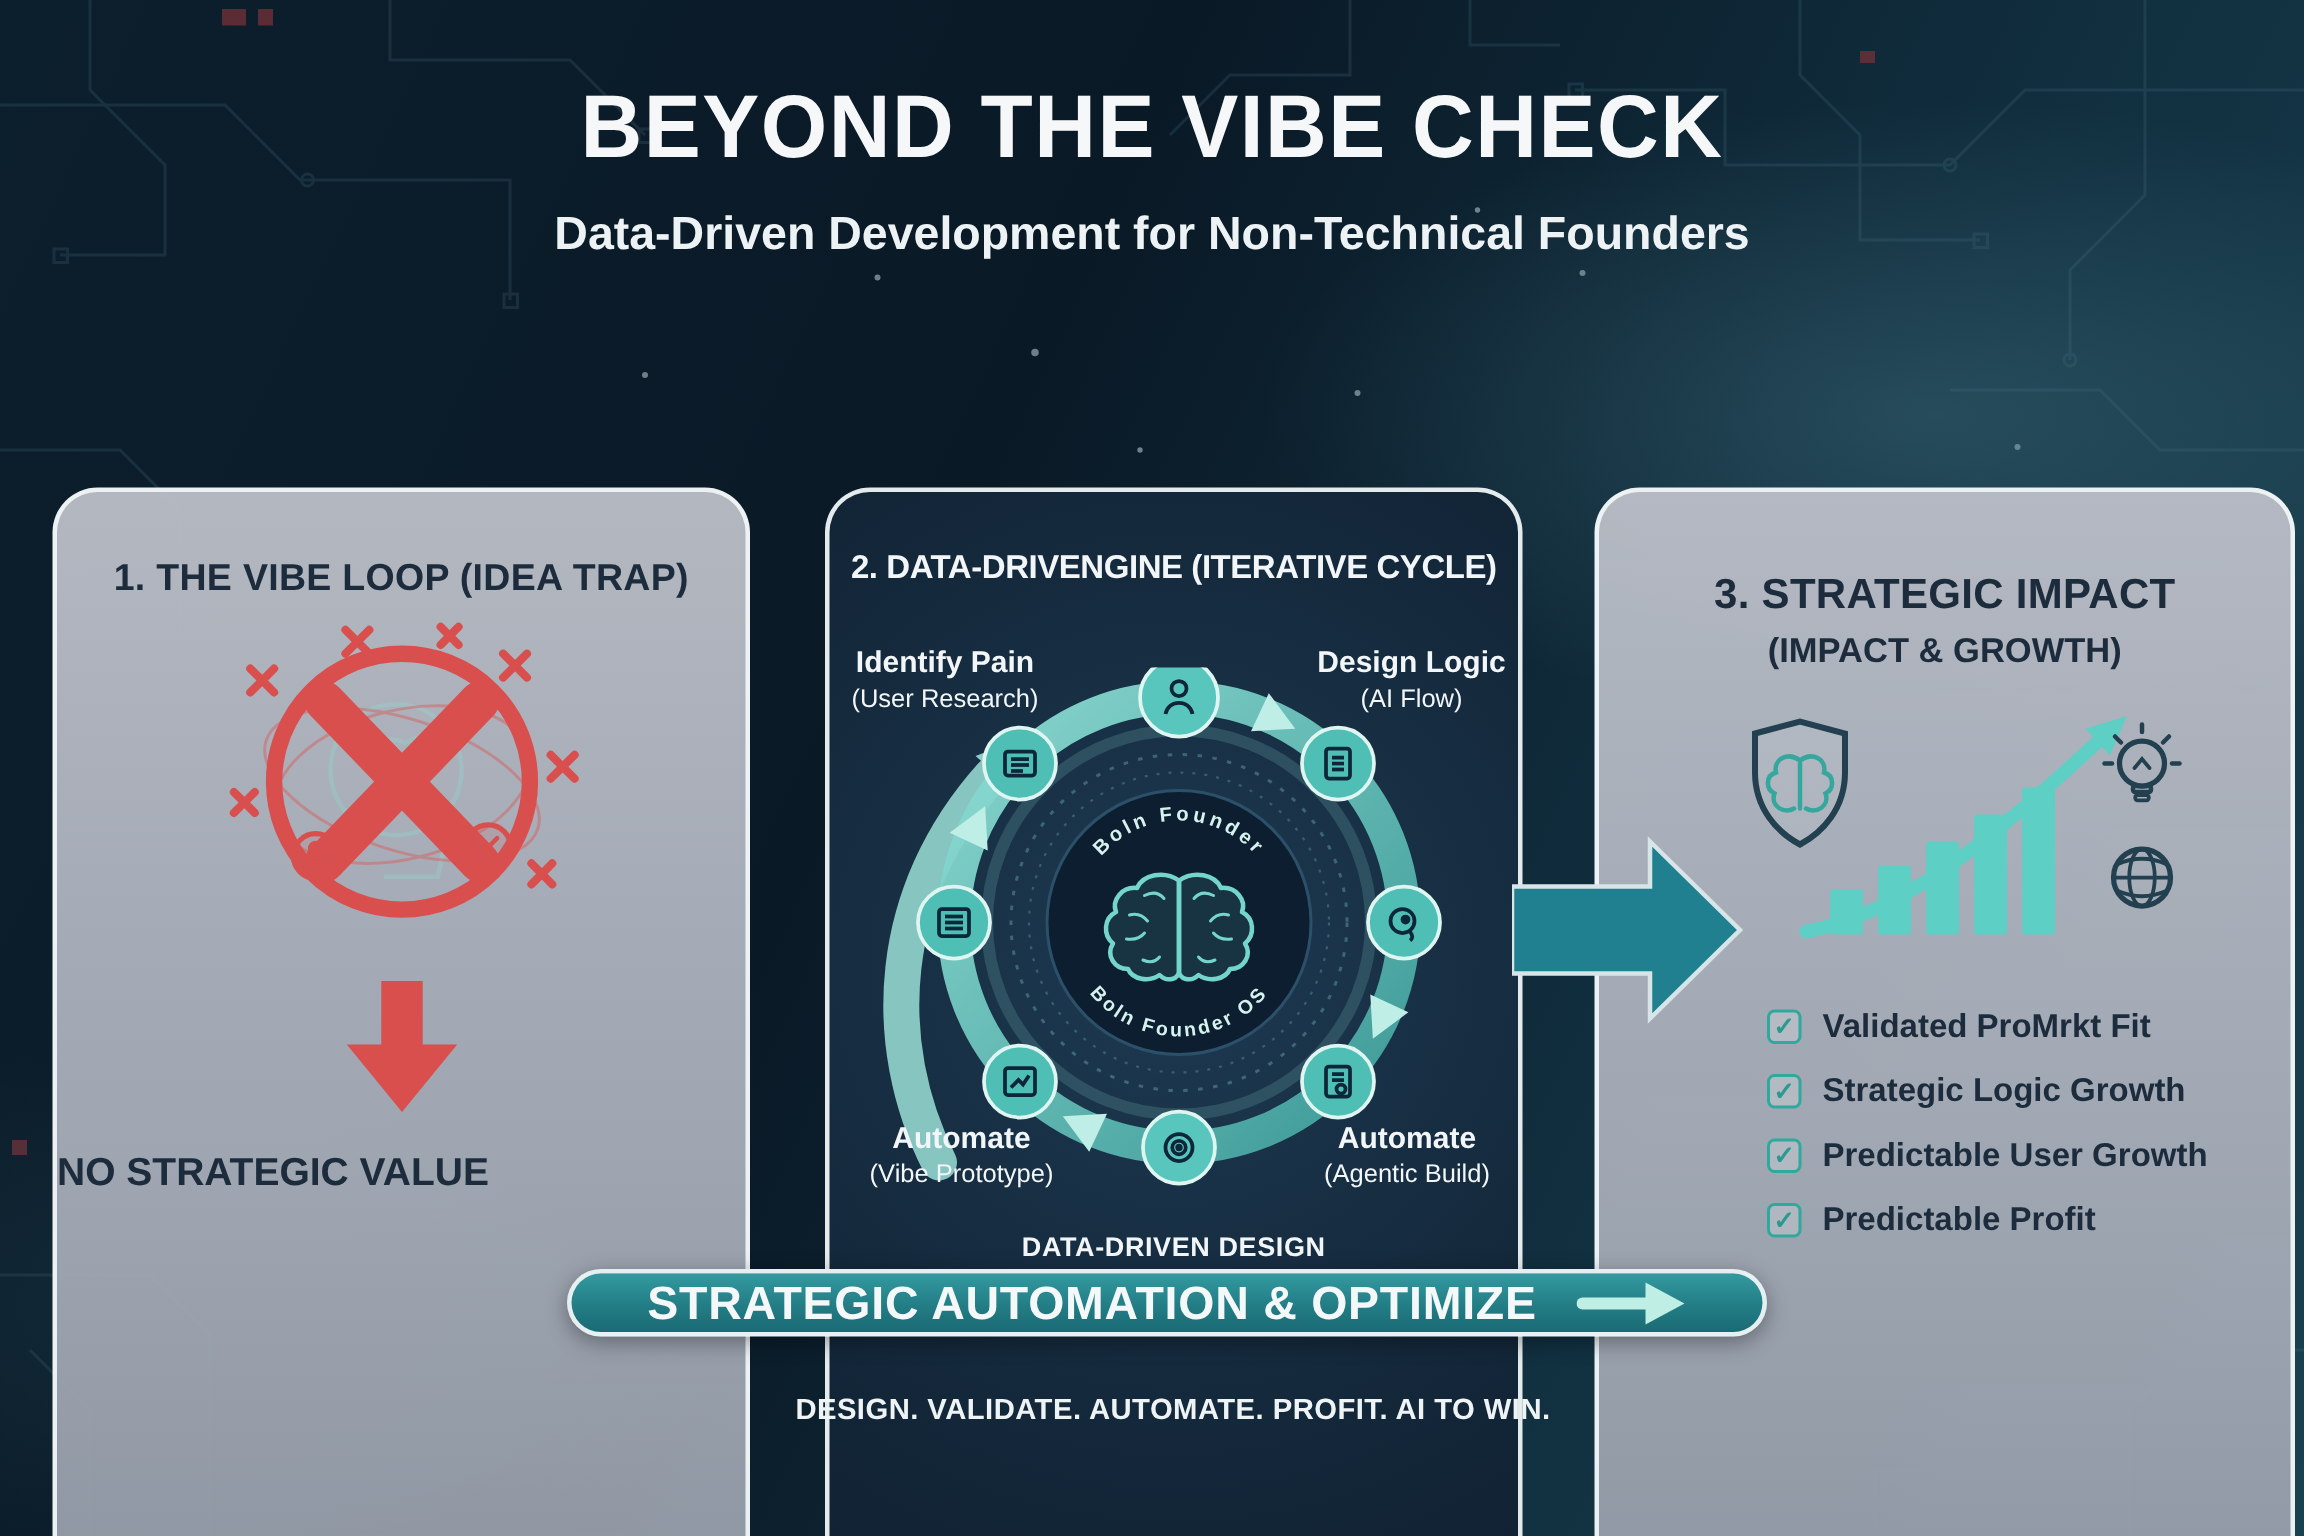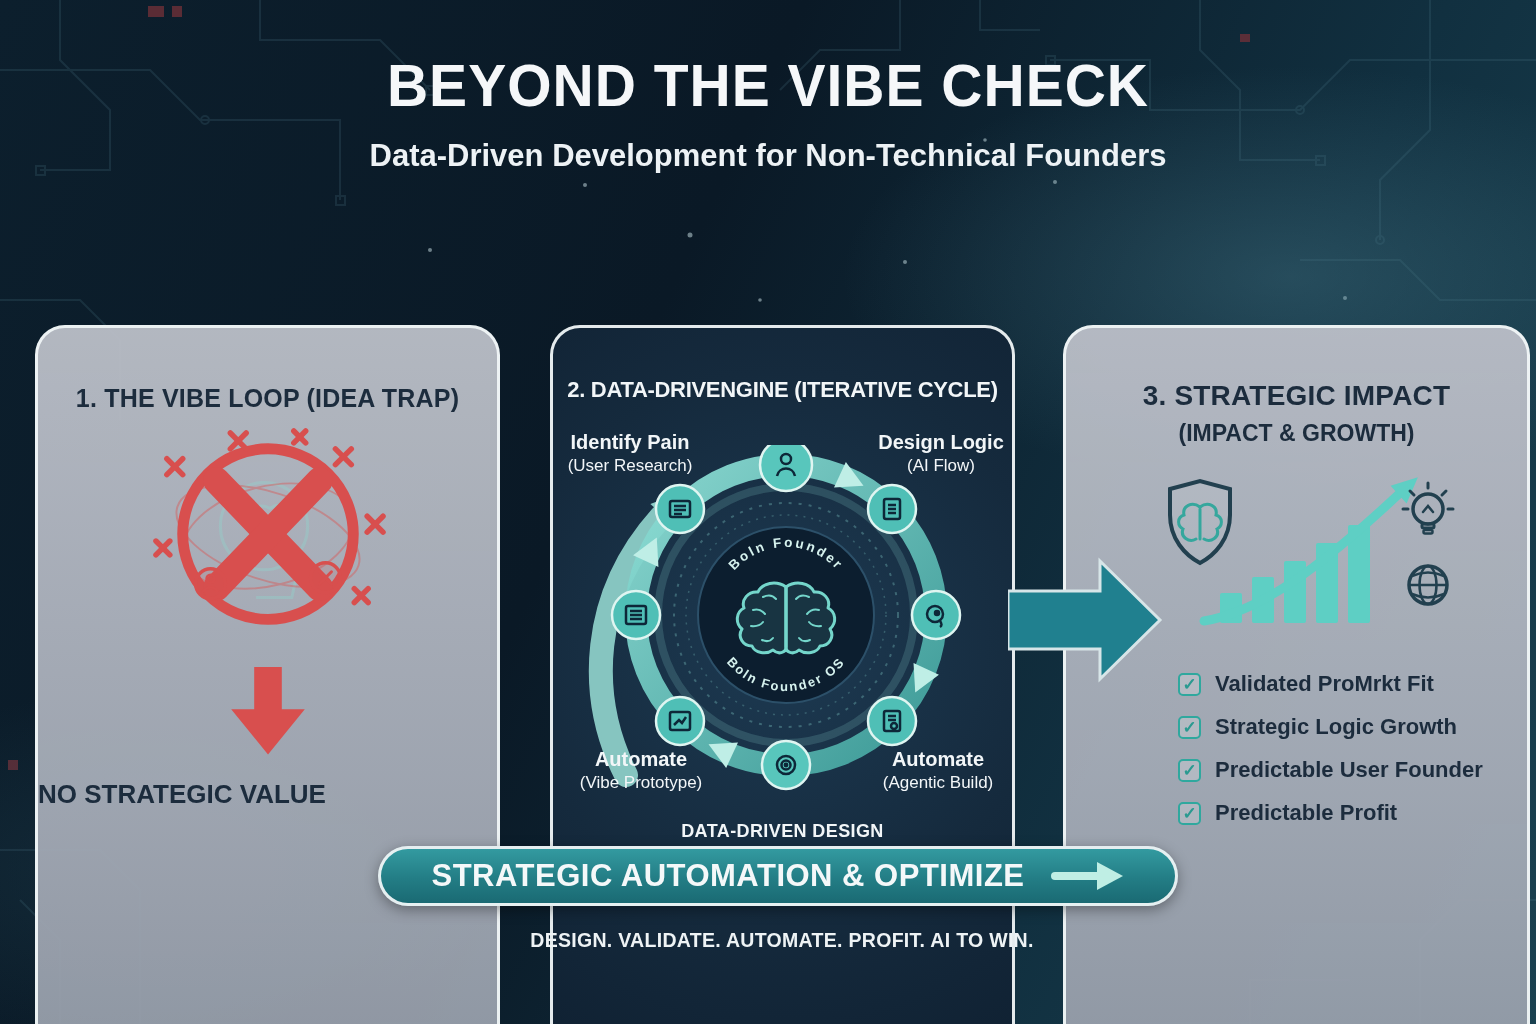--- a/index.html
+++ b/index.html
@@ -46,22 +46,22 @@
   #panel-engine {
     left: 550px; width: 465px;
     background: radial-gradient(circle at 50% 42%, #1d3a52 0%, #152a3d 55%, #0f2031 100%);
   }
   #panel-impact { left: 1063px; width: 467px; }
 
   .panel h3 {
     text-align: center; color: #1c2c3d;
     font-weight: 700; letter-spacing: 0.2px; white-space: nowrap;
   }
-  #panel-vibe h3   { padding-top: 56px; font-size: 25px; }
-  #panel-engine h3 { padding-top: 49px; font-size: 22px; color: #f2f6f8; letter-spacing: -0.3px; }
+  #panel-vibe h3   { padding-top: 43px; font-size: 25px; }
+  #panel-engine h3 { padding-top: 37px; font-size: 22px; color: #f2f6f8; letter-spacing: -0.3px; }
   #panel-impact h3 { padding-top: 52px; font-size: 28px; }
   .impact-sub { text-align: center; color: #1c2c3d; font-size: 23px; font-weight: 700; margin-top: 8px; }
 
   
   .reject-icon { display: block; margin: 14px auto 0; }
   .down-arrow  { display: block; margin: 2px auto 0; }
   .value-line { text-align: left; color: #1c2c3d; font-size: 26px; font-weight: 700; margin-top: 20px; }
   .risk-line  { text-align: center; color: #2a3d50; font-size: 23px; font-weight: 500; margin-top: 10px; }
 
   
@@ -89,21 +89,21 @@
     display: flex; align-items: center; justify-content: center;
     background: rgba(245,249,249,0.22);
   }
   .check-label { color: #1c2c3d; font-size: 22px; font-weight: 700; white-space: nowrap; }
 
   
   .flow-arrow { position: absolute; left: 1008px; top: 556px; z-index: 15; }
 
   
   .banner {
-    position: absolute; left: 378px; top: 846px; width: 800px; height: 60px;
+    position: absolute; left: 378px; top: 846px; width: 800px; height: 45px;
     background: linear-gradient(180deg, #339aa0 0%, #237d85 55%, #1a6a73 100%);
     border: 3px solid rgba(240,245,247,0.95); border-radius: 30px;
     display: flex; align-items: center; justify-content: center; gap: 26px;
     z-index: 20; box-shadow: 0 4px 14px rgba(0,0,0,0.35);
   }
   .banner-text { color: #f4f8f9; font-size: 31px; font-weight: 700; letter-spacing: 0.5px; white-space: nowrap; }
 
   .tagline {
     position: absolute; left: 522px; top: 929px; width: 520px;
     text-align: center; color: #eef3f5; font-size: 19.5px; font-weight: 700; letter-spacing: 0.3px;
@@ -457,21 +457,21 @@
       <div class="check-row">
         <span class="checkbox">✓</span>
         <span class="check-label">Validated ProMrkt Fit</span>
       </div>
       <div class="check-row">
         <span class="checkbox">✓</span>
         <span class="check-label">Strategic Logic Growth</span>
       </div>
       <div class="check-row">
         <span class="checkbox">✓</span>
-        <span class="check-label">Predictable User Founder</span>
+        <span class="check-label">Predictable User Growth</span>
       </div>
       <div class="check-row">
         <span class="checkbox">✓</span>
         <span class="check-label">Predictable Profit</span>
       </div>
     </div>
   </section>
 
   <svg class="flow-arrow" width="160" height="130" viewBox="0 0 160 130">
     <polygon points="0,35 92,35 92,5 152,64 92,123 92,93 0,93" fill="#20808f" stroke="#d7e5e8" stroke-width="3"></polygon>

